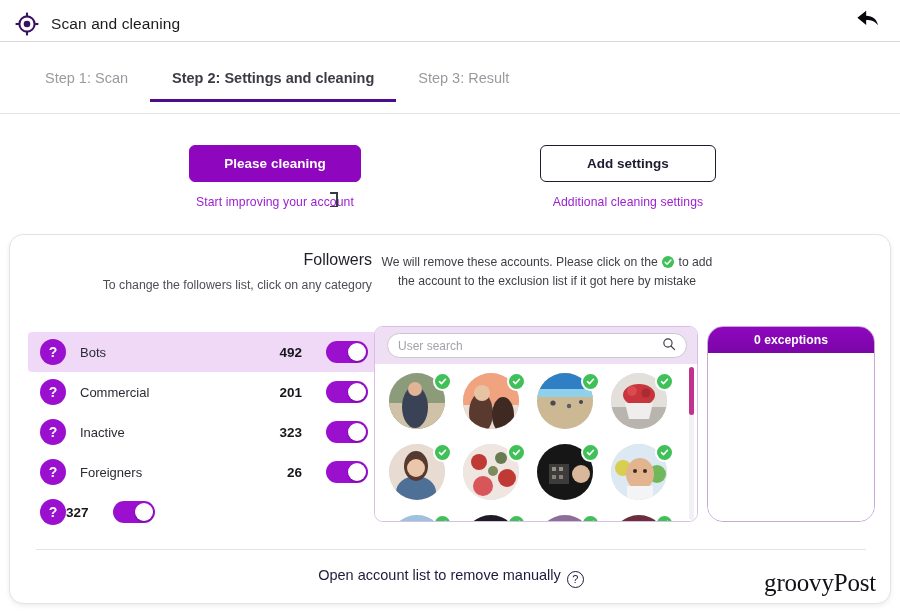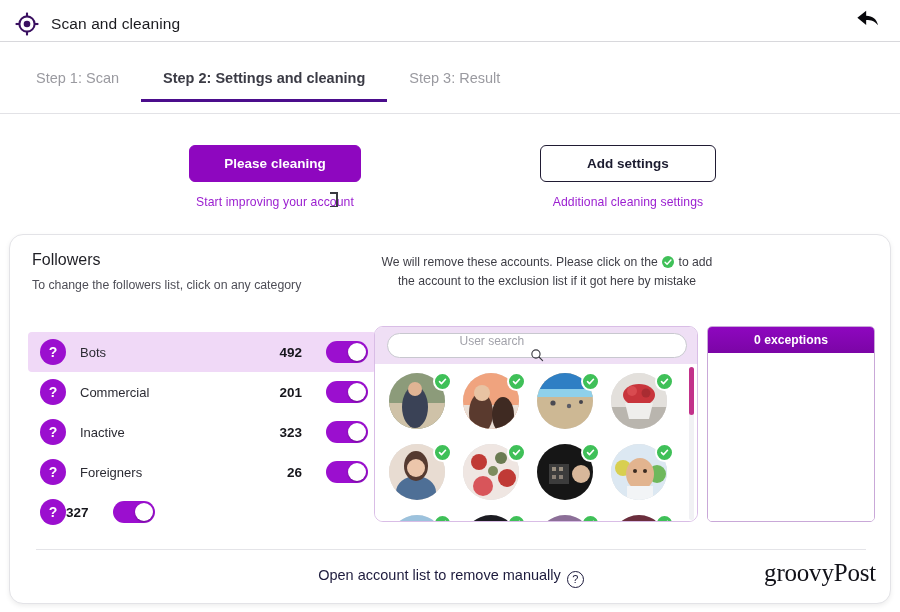--- a/index.html
+++ b/index.html
@@ -25,21 +25,21 @@
     width:28px; height:26px; display:flex; align-items:center; justify-content:center;
     cursor:pointer;
   }
   .titlebar-rule {
     position:absolute; left:0; top:41px; width:900px; height:1px; background:#d8d8dc;
   }
 
   
   .tabs {
     position:absolute; left:0; top:60px; width:900px; height:54px;
-    display:flex; align-items:flex-start; padding-left:14px; gap:0;
+    display:flex; align-items:flex-start; padding-left:23px; gap:0;
   }
   .tab {
     position:relative; padding:10px 22px 16px 22px;
     font-size:14.5px; color:#9a9aa0; cursor:pointer; white-space:nowrap;
   }
   .tab.active { color:#3b3b45; font-weight:bold; }
   .tab.active::after {
     content:""; position:absolute; left:0; right:0; bottom:0;
     height:3px; background:#4b0d8c;
   }
@@ -77,21 +77,21 @@
   }
 
   
   .card {
     position:absolute; left:9px; top:234px; width:882px; height:370px;
     background:#ffffff; border:1px solid #e3e3e7; border-radius:14px;
     box-shadow:0 2px 5px rgba(0,0,0,.07);
   }
 
   .card-heads { position:absolute; left:0; top:16px; width:882px; height:50px; }
-  .followers-head { position:absolute; left:22px; top:0; width:340px; text-align:left; }
+  .followers-head { position:absolute; left:22px; top:0; width:340px; text-align:right; }
   .followers-title { font-size:16px; color:#1f1f25; }
   .followers-sub { margin-top:9px; font-size:12.3px; color:#4e4e57; }
   .remove-note {
     position:absolute; left:367px; top:2px; width:340px;
     text-align:center; font-size:12.2px; color:#3e3e46; line-height:1.55;
   }
   .inline-check {
     display:inline-block; width:12px; height:12px; vertical-align:-2px; margin:0 1px;
   }
 
@@ -122,21 +122,21 @@
   .accounts {
     position:absolute; left:374px; top:326px; width:324px; height:196px;
     border:1px solid #d9bde6; border-radius:9px; background:#ffffff; overflow:hidden;
   }
   .search-wrap {
     position:absolute; left:0; top:0; width:324px; height:37px;
     background:#efdff5; display:flex; align-items:center; padding:0 12px;
   }
   .search-box {
     width:100%; height:25px; border:1px solid #c8c8cf; border-radius:13px;
-    background:#ffffff; display:flex; align-items:center; padding:0 10px;flex-direction:column;
+    background:#ffffff; display:flex; align-items:center; padding:0 10px;
   }
   .search-box input {
     flex:1 1 auto; border:none; outline:none; font-size:12px; color:#3a3a42;
     font-family:"Liberation Sans", sans-serif; background:transparent;
   }
   .search-box input::placeholder { color:#a2a2aa; }
   .avatar-scroll {
     position:absolute; left:0; top:37px; width:324px; height:159px; overflow:hidden;
     background:#fff;
   }
@@ -159,21 +159,21 @@
     background:#f1f1f4; border-radius:3px;
   }
   .scrollbar-thumb {
     position:absolute; left:0; top:0; width:5px; height:48px;
     background:#c2318a; border-radius:3px; cursor:pointer;
   }
 
   
   .exceptions {
     position:absolute; left:707px; top:326px; width:168px; height:196px;
-    border:1px solid #c9a8d8; border-radius:5px; background:#ffffff; overflow:hidden;
+    border:1px solid #c9a8d8; border-radius:16px; background:#ffffff; overflow:hidden;
   }
   .exceptions-head {
     height:26px; line-height:26px; text-align:center;
     background:linear-gradient(#8e07bf,#7b05a6);
     color:#ffffff; font-size:12.2px; font-weight:bold;
   }
   .exceptions-body { height:168px; background:#ffffff; }
 
   
   .card-divider {
@@ -182,21 +182,21 @@
   .manual-link {
     position:absolute; left:0; top:332px; width:882px; text-align:center;
     font-size:14.5px; color:#1d1b3d; cursor:pointer;
   }
   .manual-q {
     display:inline-block; width:17px; height:17px; border-radius:50%;
     border:1.4px solid #1d1b3d; font-size:11px; line-height:15px; text-align:center;
     vertical-align:-3px; margin-left:6px;
   }
   .logo {
-    position:absolute; right:14px; bottom:16px;
+    position:absolute; right:14px; bottom:6px;
     font-family:"Liberation Serif", serif; font-size:25px; color:#111118;
     letter-spacing:-.2px;
   }
 </style>
 </head>
 <body>
 
 <div class="app">
 
   <div class="titlebar">

